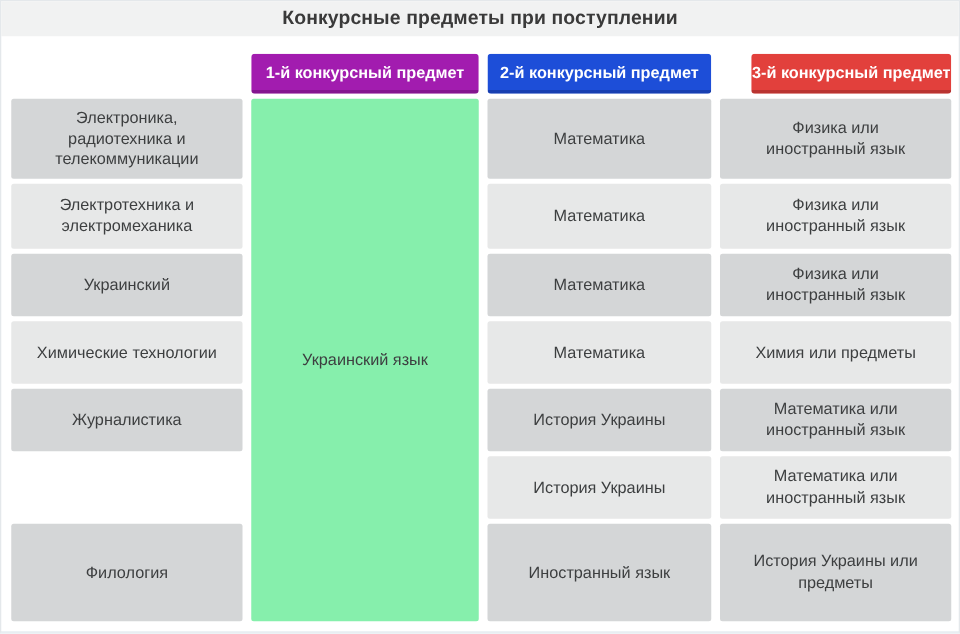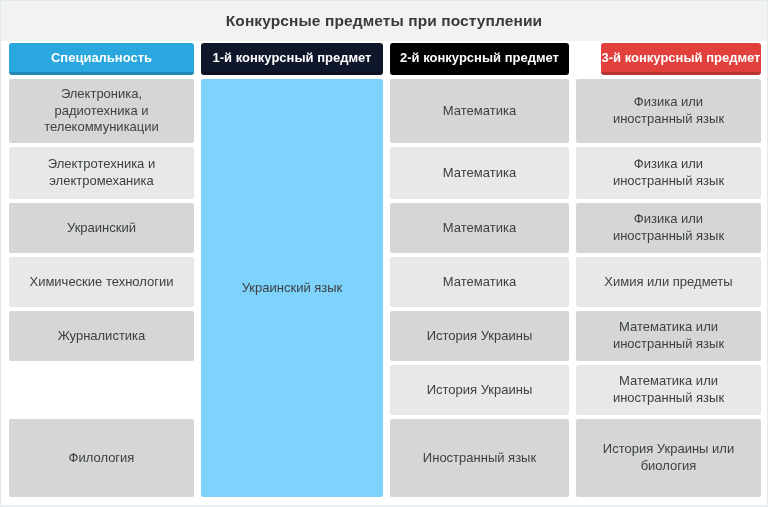--- a/index.html
+++ b/index.html
@@ -12,21 +12,21 @@
   }
   .page {
     position: absolute;
     inset: 0;
     border: 1px solid #e4e8eb;
     border-bottom: 2px solid #e8eef2;
   }
   .title-band {
     position: absolute;
     left: 0; top: 0; right: 0;
-    height: 40px;
+    height: 28px;
     background: #f1f2f2;
     display: flex;
     align-items: center;
     justify-content: center;
   }
   .title {
     font-size: 15.5px;
     font-weight: 700;
     color: #3a3a3a;
     letter-spacing: 0.1px;
@@ -60,36 +60,35 @@
     text-align: center;
     font-size: 13px;
     color: #3d3f40;
     line-height: 1.3;
     white-space: pre-line;
     border-radius: 2px;
     padding: 2px 6px;
   }
   .row-dark  { background: #d4d6d7; }
   .row-light { background: #e7e8e8; }
-  .merged    { background: #7dd3fc; }
+  .merged    { background: #86efac; }
 </style>
 </head>
 <body>
 
 <div class="page">
 
   <div class="title-band">
     <div class="title">Конкурсные предметы при поступлении</div>
   </div>
 
   <div class="grid">
 
-    <div class="hcell" style="grid-area: 1 / 1; background: rgb(43, 167, 223);">Специальность</div>
-    <div class="hcell" style="grid-area: 1 / 2; background: #0f172a;">1-й конкурсный предмет</div>
-    <div class="hcell" style="grid-area: 1 / 3; background: #000000;">2-й конкурсный предмет</div>
+    <div class="hcell" style="grid-area: 1 / 2; background: #a21caf;">1-й конкурсный предмет</div>
+    <div class="hcell" style="grid-area: 1 / 3; background: #1d4ed8;">2-й конкурсный предмет</div>
     <div class="hcell" style="grid-area: 1 / 4; background: rgb(226, 64, 60); margin-left: 25px;">3-й конкурсный предмет</div>
 
     <div class="cell merged" style="grid-row:2/9;grid-column:2">Украинский язык</div>
 
     <div class="cell row-dark" style="grid-area:2/1">Электроника,
 радиотехника и
 телекоммуникации</div>
     <div class="cell row-dark" style="grid-area:2/3">Математика</div>
     <div class="cell row-dark" style="grid-area:2/4">Физика или
 иностранный язык</div>
@@ -114,16 +113,16 @@
     <div class="cell row-dark" style="grid-area:6/4">Математика или
 иностранный язык</div>
 
     <div class="cell row-light" style="grid-area:7/3">История Украины</div>
     <div class="cell row-light" style="grid-area:7/4">Математика или
 иностранный язык</div>
 
     <div class="cell row-dark" style="grid-area:8/1">Филология</div>
     <div class="cell row-dark" style="grid-area:8/3">Иностранный язык</div>
     <div class="cell row-dark" style="grid-area:8/4">История Украины или
-биология</div>
+предметы</div>
 
   </div>
 </div>
 
 </body></html>

